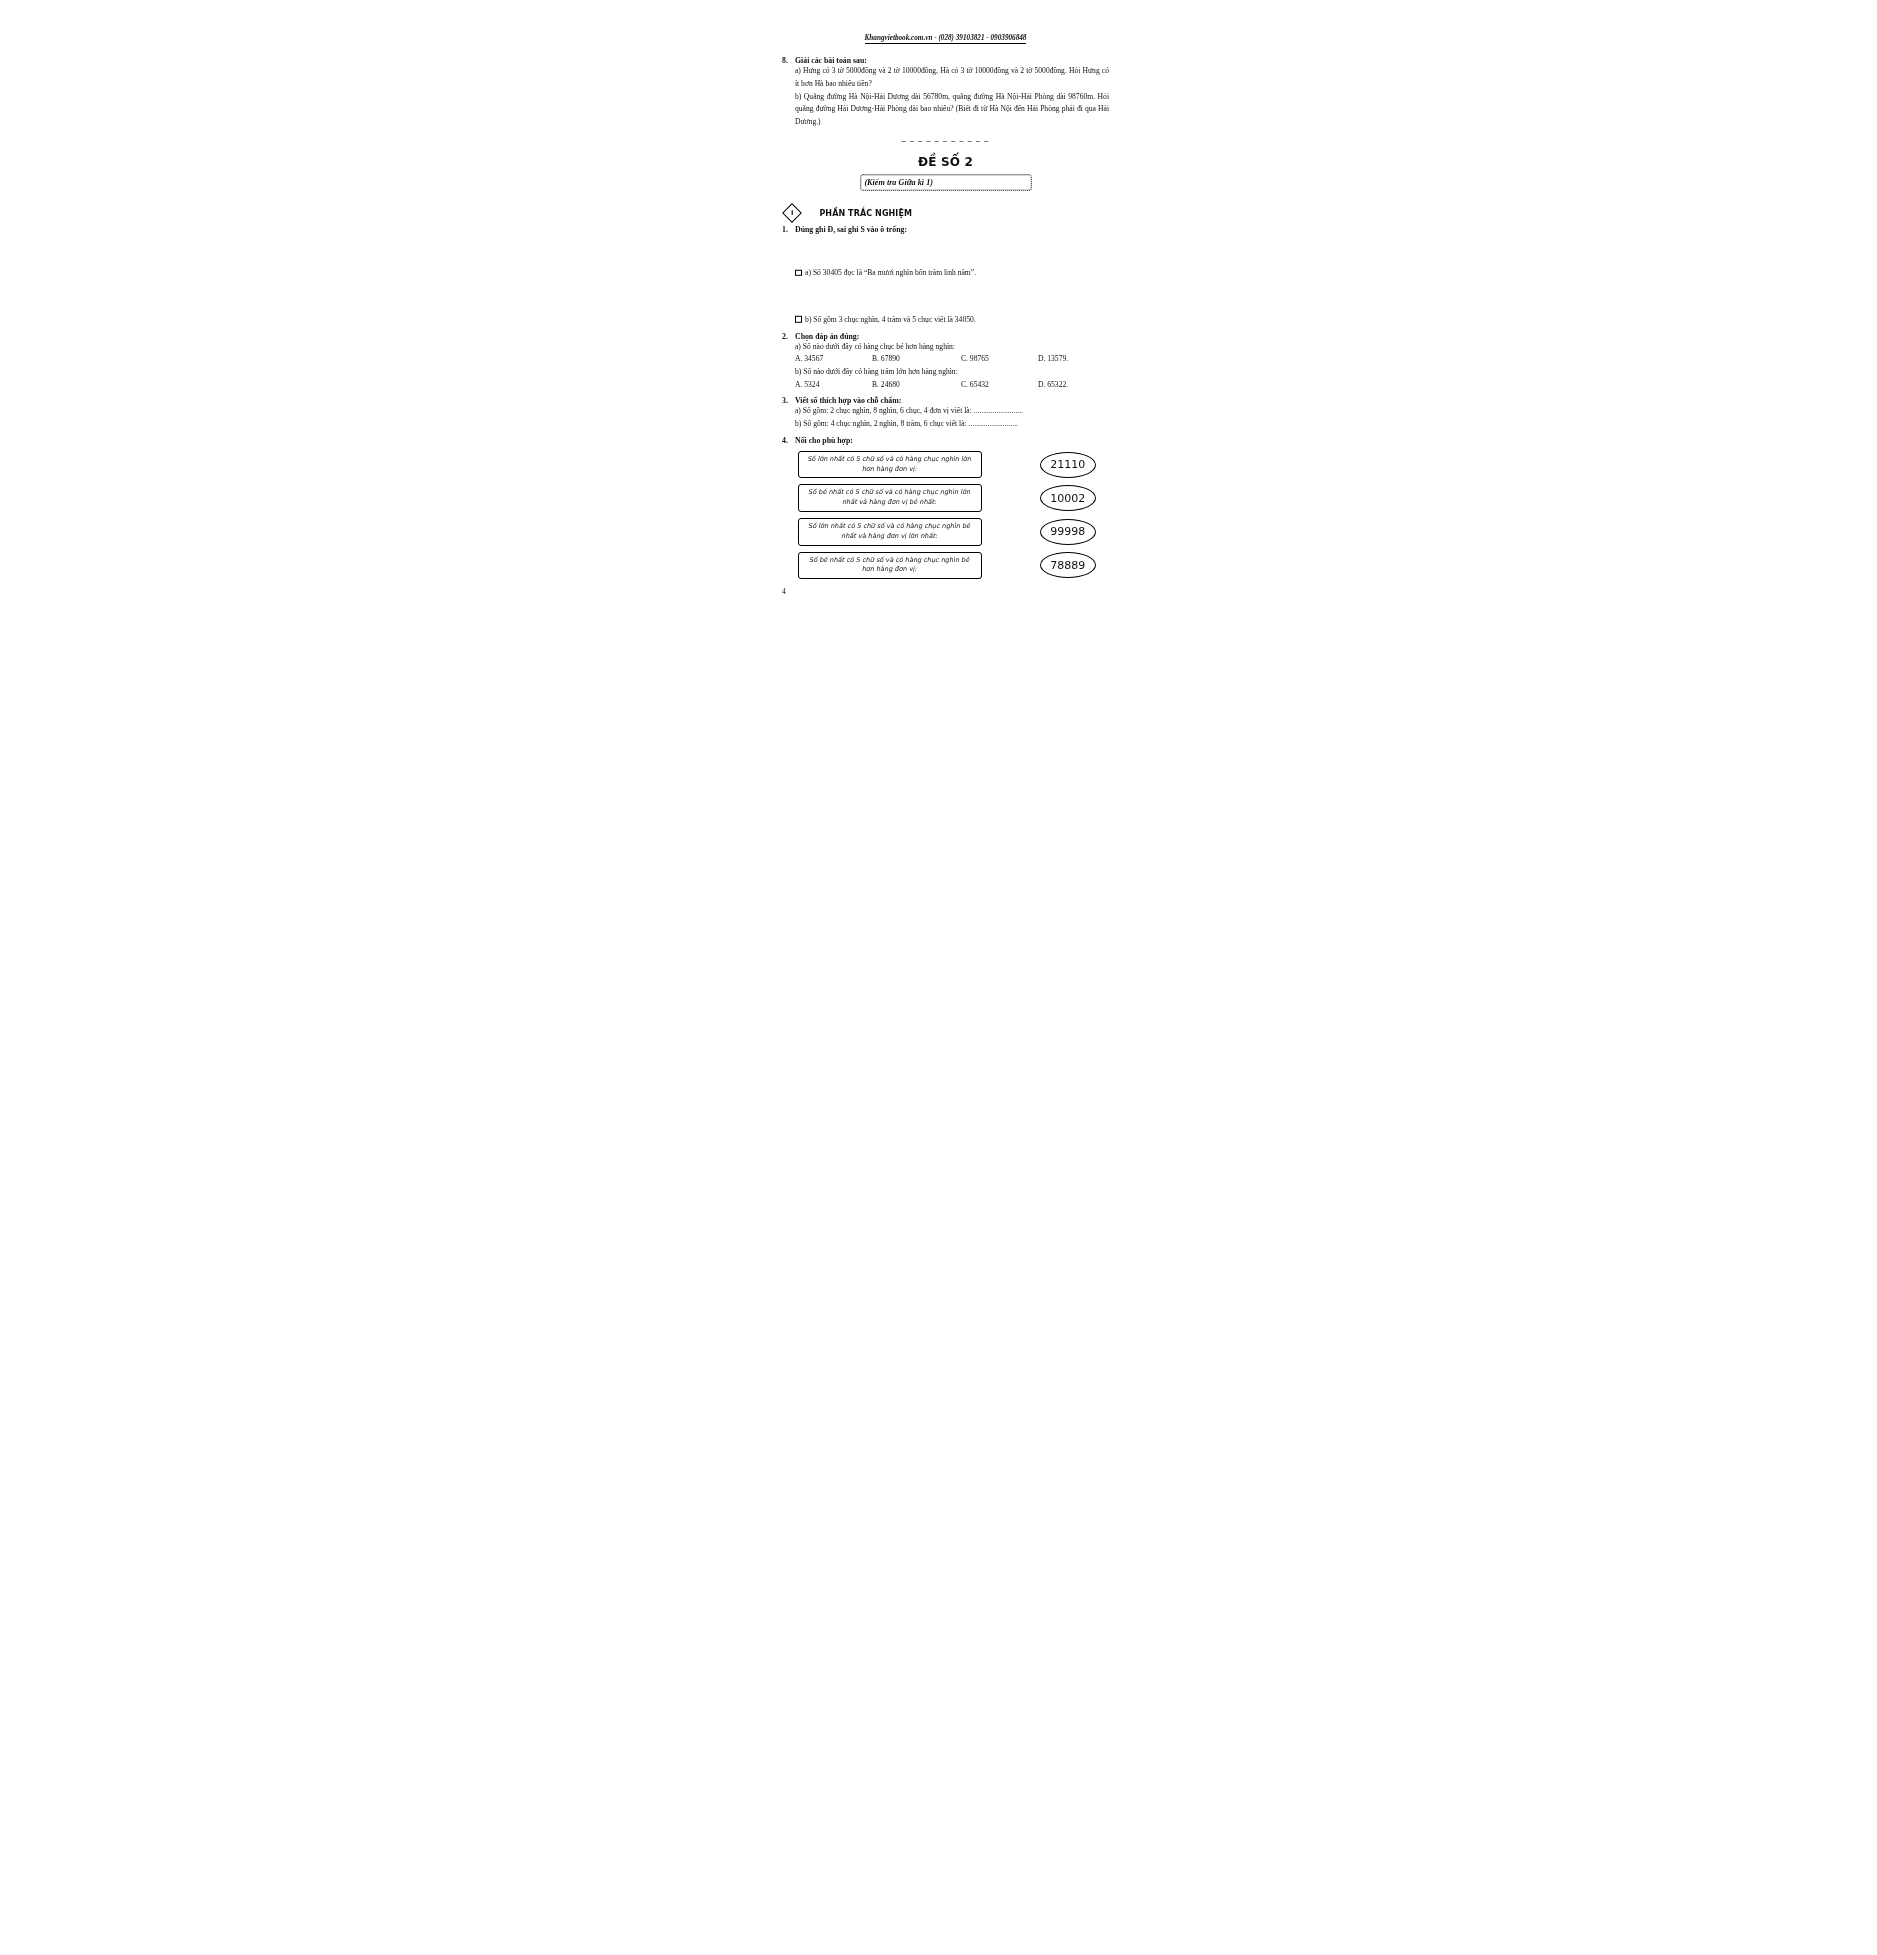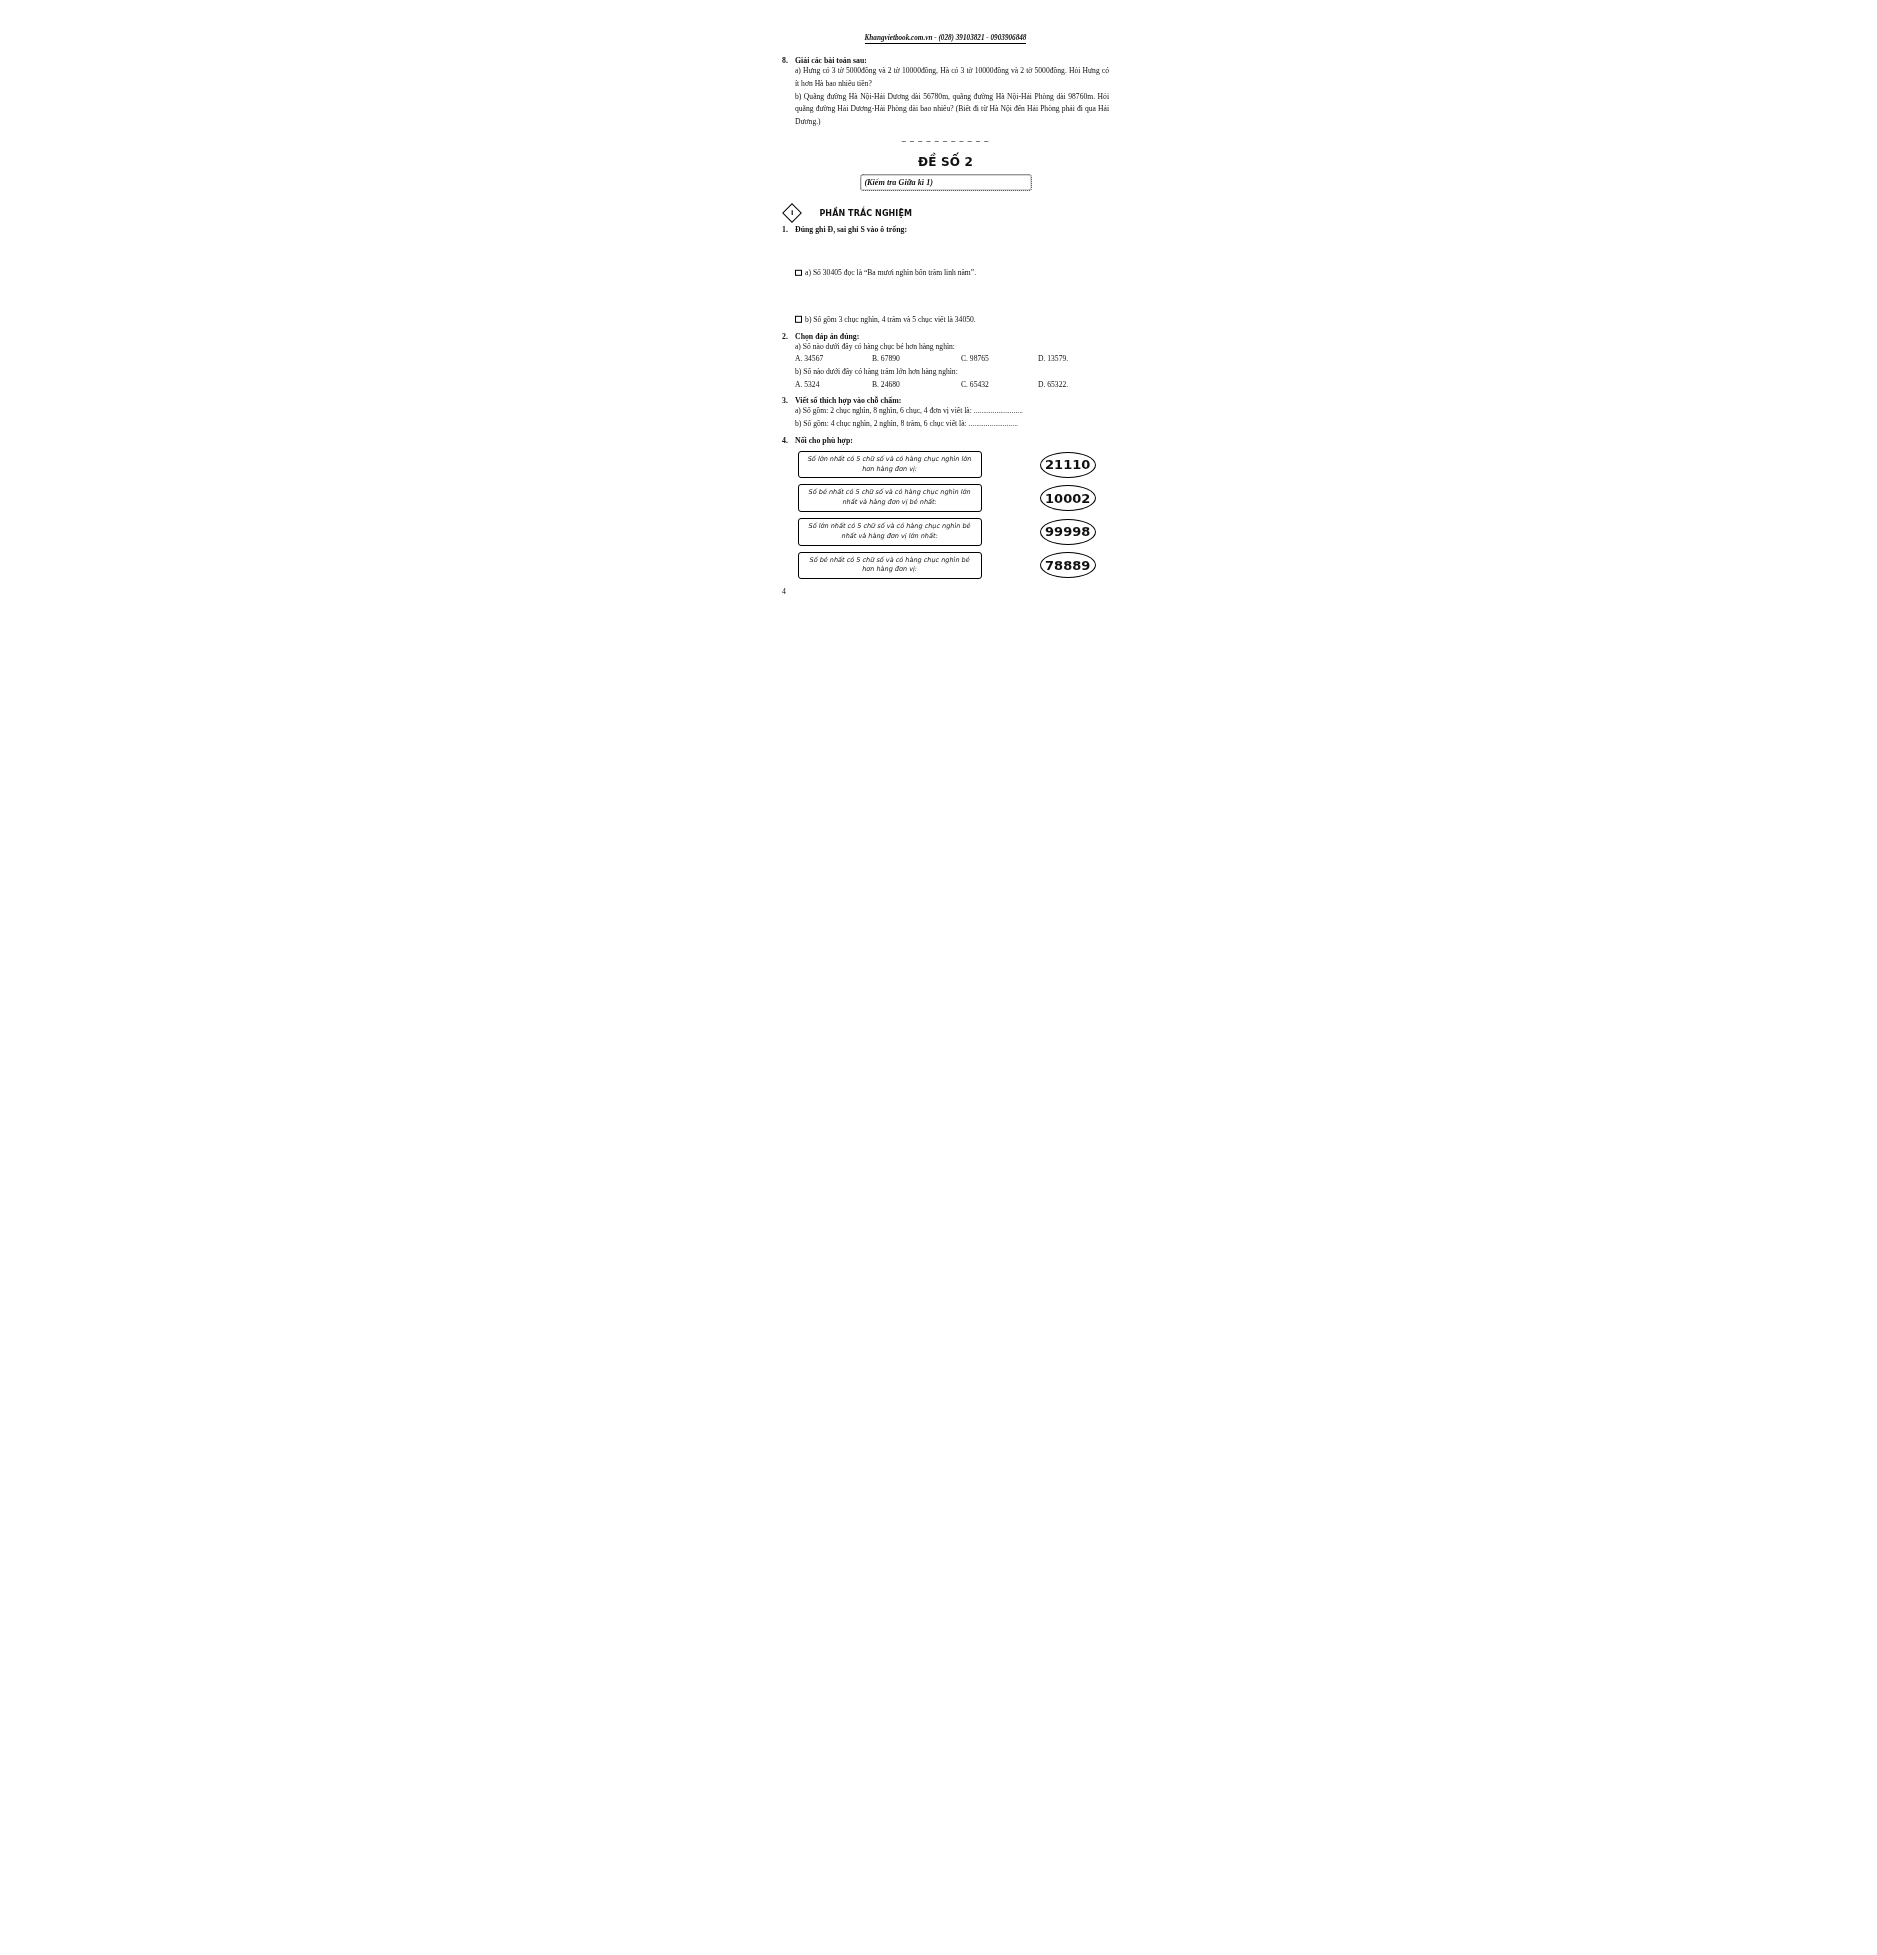--- a/index.html
+++ b/index.html
@@ -67,21 +67,21 @@
   .match-row { display:flex; align-items:center; justify-content:space-between;
     padding-left:15.6px; margin-top:5.9px; }
   .match-box {
     width:184px; border:0.8px solid #000; border-radius:3px; padding:3.1px 4.7px;
     text-align:center; font-family:"DejaVu Sans", sans-serif; font-style:italic;
     font-size:6.5px; line-height:1.5;
   }
   .match-ellipse {
     width:56px; height:26px; border:0.8px solid #000; border-radius:50%;
     display:flex; align-items:center; justify-content:center; margin-right:13.3px;
-    font-family:"DejaVu Sans", sans-serif; font-weight:bold; font-size:13px; flex:none;
+    font-family:"DejaVu Sans", sans-serif; font-weight:normal; font-size:11px; flex:none;
   }
 
   .page-number { position:absolute; left:39px; bottom:10.2px; font-size:7.8px; }
 </style>
 </head>
 <body>
 
 <div class="page">
 
   <div class="page-header">

